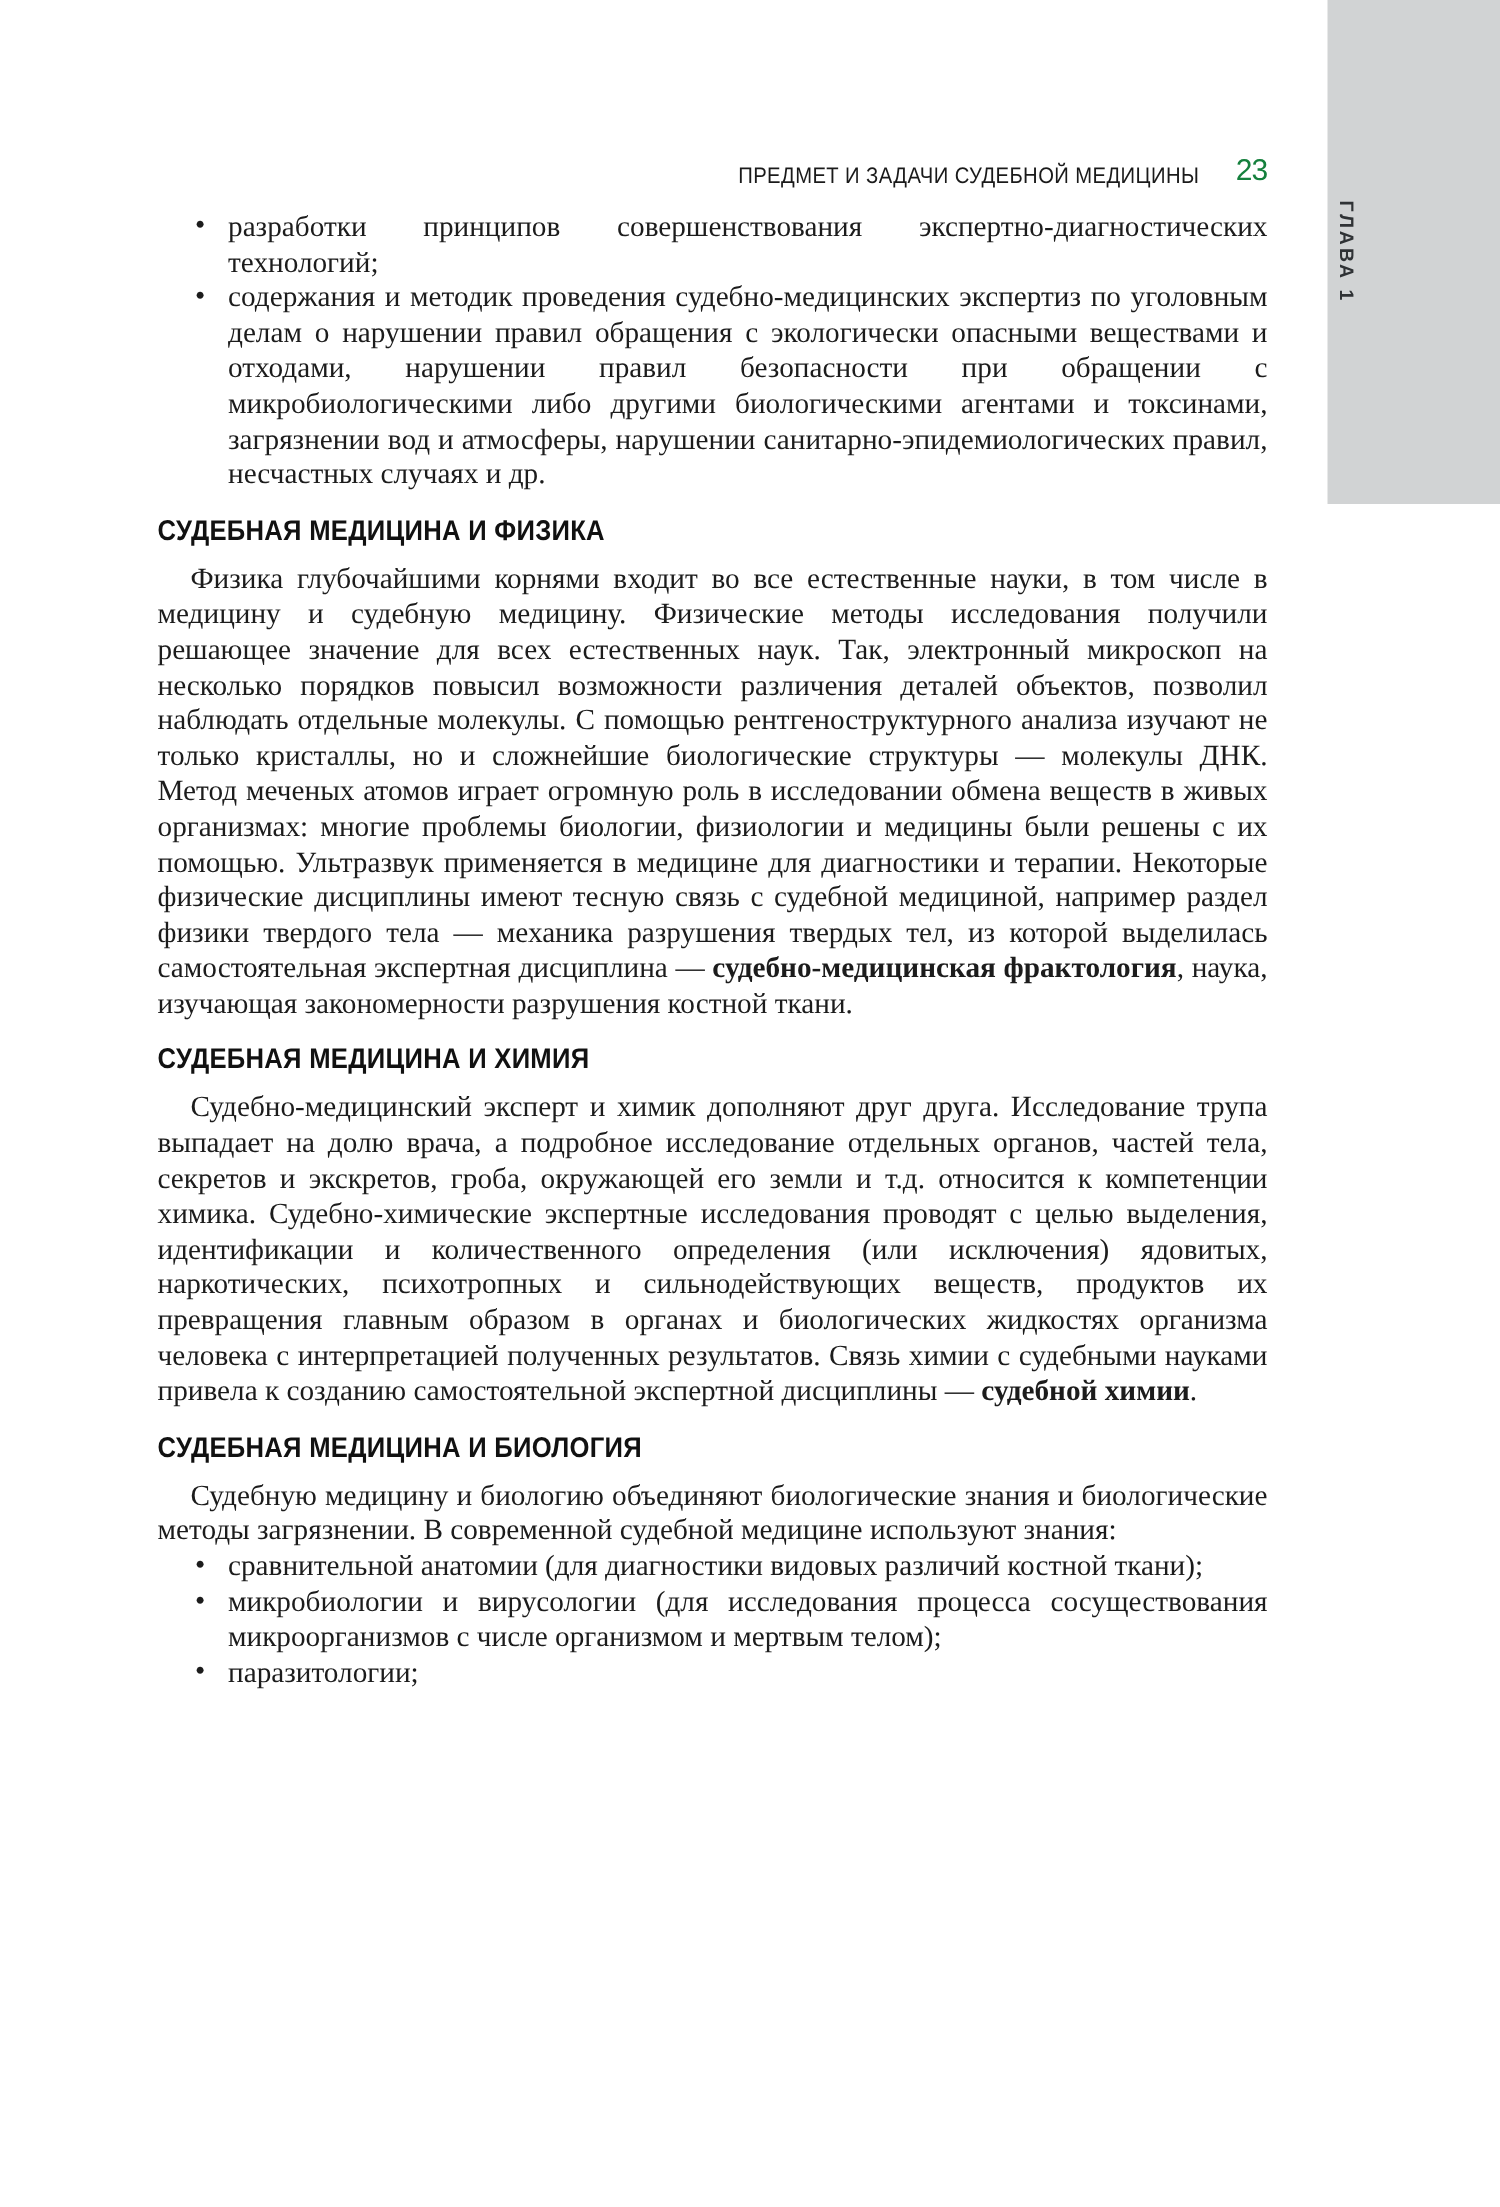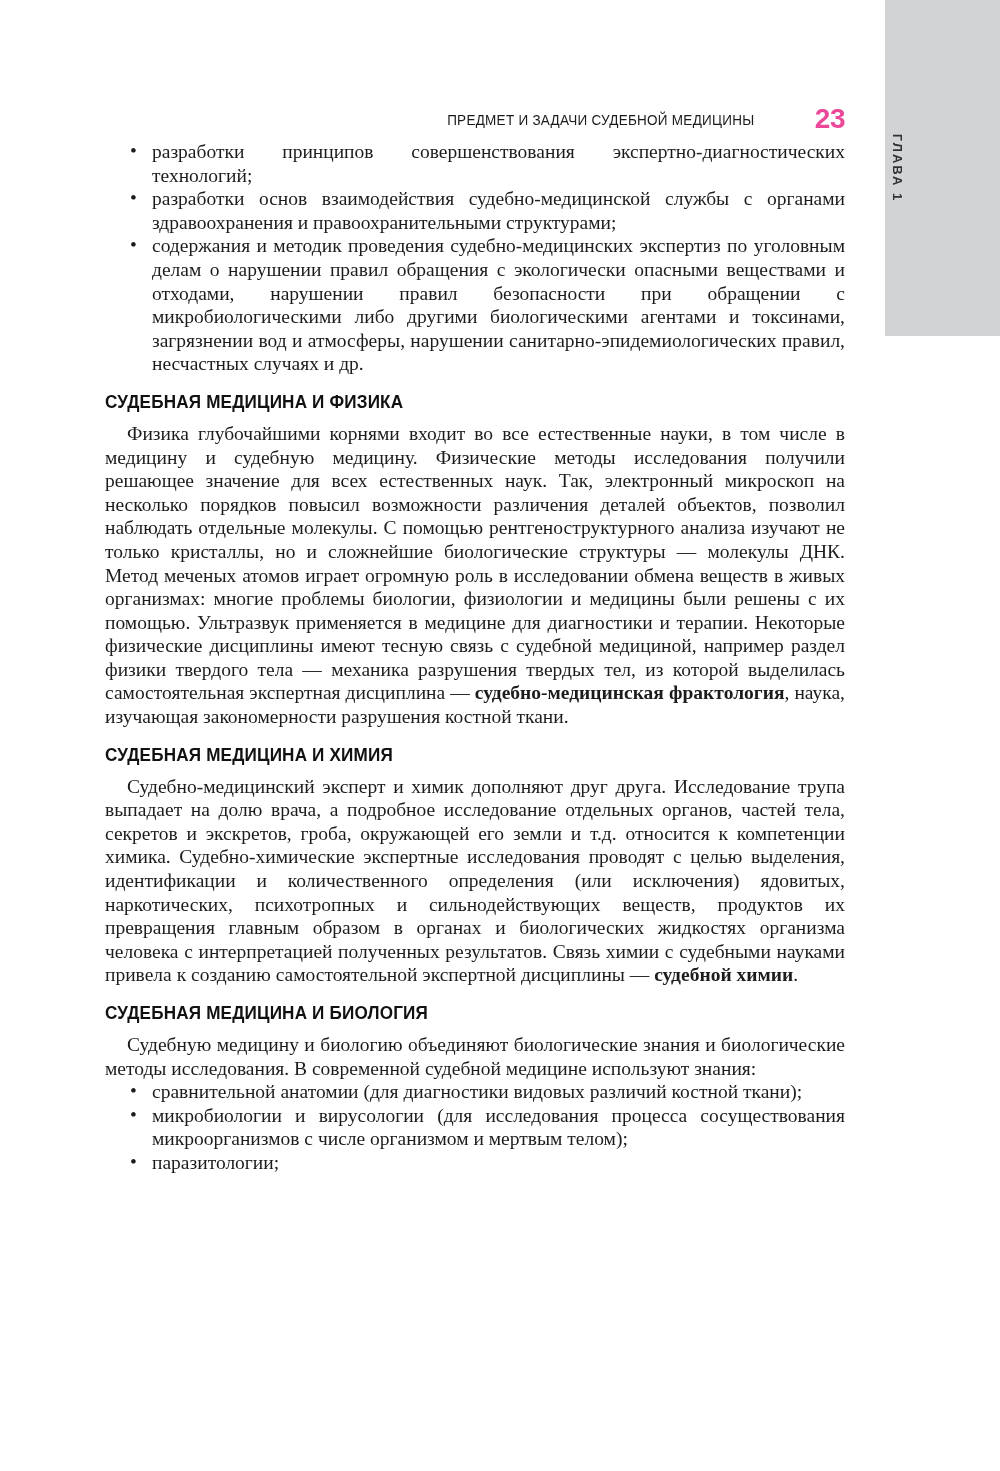--- a/index.html
+++ b/index.html
@@ -35,36 +35,36 @@
     white-space: nowrap;
   }
   
   .page-header {
     position: absolute;
     top: 103px;
     left: 105px;
     width: 740px;
     display: flex;
     justify-content: flex-end;
-    align-items: center;
-    gap: 60px;
+    align-items: flex-end;
+    gap: 24px;
     font-family: "Liberation Sans", sans-serif;
   }
   .running-head {
     font-size: 15px;
     letter-spacing: 0.3px;
     color: #1a1a1a;
     transform: scaleX(0.9);
     transform-origin: 100% 50%;
     white-space: nowrap;
   }
   .page-number {
-    font-size: 28px;
-    font-weight: bold;
-    color: #ec4899;
+    font-size: 20px;
+    font-weight: normal;
+    color: #15803d;
     letter-spacing: -0.5px;
   }
   
   .content {
     position: absolute;
     left: 105px;
     top: 140px;
     width: 740px;
     font-size: 19.5px;
     line-height: 23.6px;
@@ -118,32 +118,31 @@
 
   <div class="page-header">
     <span class="running-head">ПРЕДМЕТ И ЗАДАЧИ СУДЕБНОЙ МЕДИЦИНЫ</span>
     <span class="page-number">23</span>
   </div>
 
   <div class="content">
 
     <ul class="bullet-list">
       <li>разработки принципов совершенствования экспертно-диагностических технологий;</li>
-      <li>разработки основ взаимодействия судебно-медицинской службы с органами здравоохранения и правоохранительными структурами;</li>
       <li>содержания и методик проведения судебно-медицинских экспертиз по уголовным делам о нарушении правил обращения с экологически опасными веществами и отходами, нарушении правил безопасности при обращении с микробиологическими либо другими биологическими агентами и токсинами, загрязнении вод и атмосферы, нарушении санитарно-эпидемиологических правил, несчастных случаях и др.</li>
     </ul>
 
     <div class="section-heading">СУДЕБНАЯ МЕДИЦИНА И ФИЗИКА</div>
     <p class="body-para"><span>Физика глубочайшими корнями входит во все естественные науки, в том числе в медицину и судебную медицину. Физические методы исследования получили решающее значение для всех естественных наук. Так, электронный микроскоп на несколько порядков повысил возможности различения деталей объектов, позволил наблюдать отдельные молекулы. С помощью рентгеноструктурного анализа изучают не только кристаллы, но и сложнейшие биологические структуры — молекулы ДНК. Метод меченых атомов играет огромную роль в исследовании обмена веществ в живых организмах: многие проблемы биологии, физиологии и медицины были решены с их помощью. Ультразвук применяется в медицине для диагностики и терапии. Некоторые физические дисциплины имеют тесную связь с судебной медициной, например раздел физики твердого тела — механика разрушения твердых тел, из которой выделилась самостоятельная экспертная дисциплина — </span><b>судебно-медицинская фрактология</b><span>, наука, изучающая закономерности разрушения костной ткани.</span></p>
 
     <div class="section-heading">СУДЕБНАЯ МЕДИЦИНА И ХИМИЯ</div>
     <p class="body-para"><span>Судебно-медицинский эксперт и химик дополняют друг друга. Исследование трупа выпадает на долю врача, а подробное исследование отдельных органов, частей тела, секретов и экскретов, гроба, окружающей его земли и т.д. относится к компетенции химика. Судебно-химические экспертные исследования проводят с целью выделения, идентификации и количественного определения (или исключения) ядовитых, наркотических, психотропных и сильнодействующих веществ, продуктов их превращения главным образом в органах и биологических жидкостях организма человека с интерпретацией полученных результатов. Связь химии с судебными науками привела к созданию самостоятельной экспертной дисциплины — </span><b>судебной химии</b><span>.</span></p>
 
     <div class="section-heading">СУДЕБНАЯ МЕДИЦИНА И БИОЛОГИЯ</div>
-    <p class="body-para">Судебную медицину и биологию объединяют биологические знания и биологические методы исследования. В современной судебной медицине используют знания:</p>
+    <p class="body-para">Судебную медицину и биологию объединяют биологические знания и биологические методы загрязнении. В современной судебной медицине используют знания:</p>
 
     <ul class="bullet-list">
       <li>сравнительной анатомии (для диагностики видовых различий костной ткани);</li>
       <li>микробиологии и вирусологии (для исследования процесса сосуществования микроорганизмов с числе организмом и мертвым телом);</li>
       <li>паразитологии;</li>
     </ul>
 
   </div>
 
 </div>

